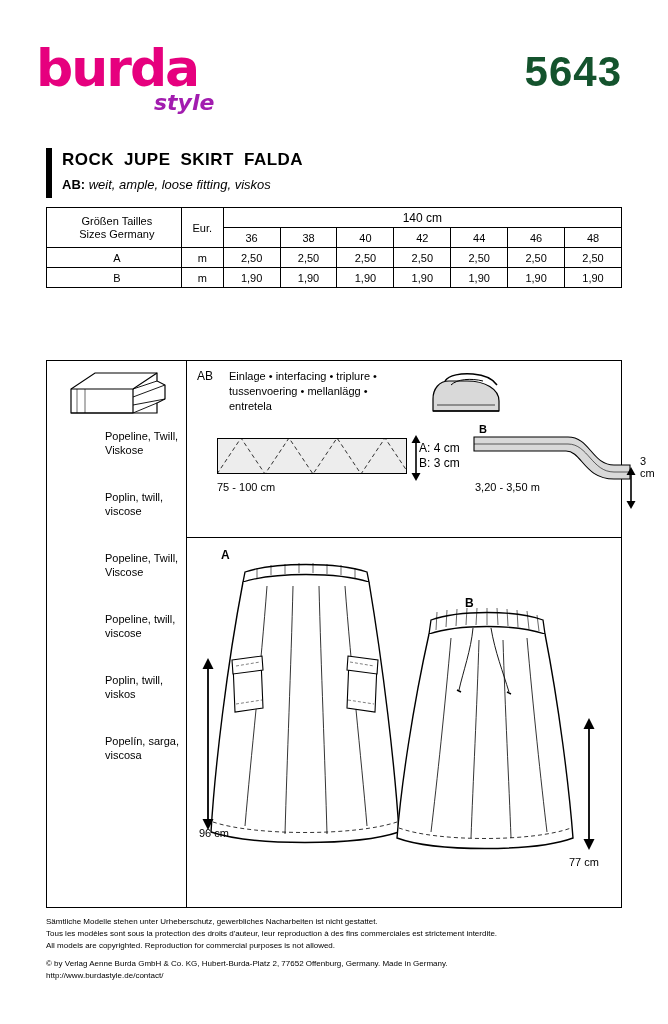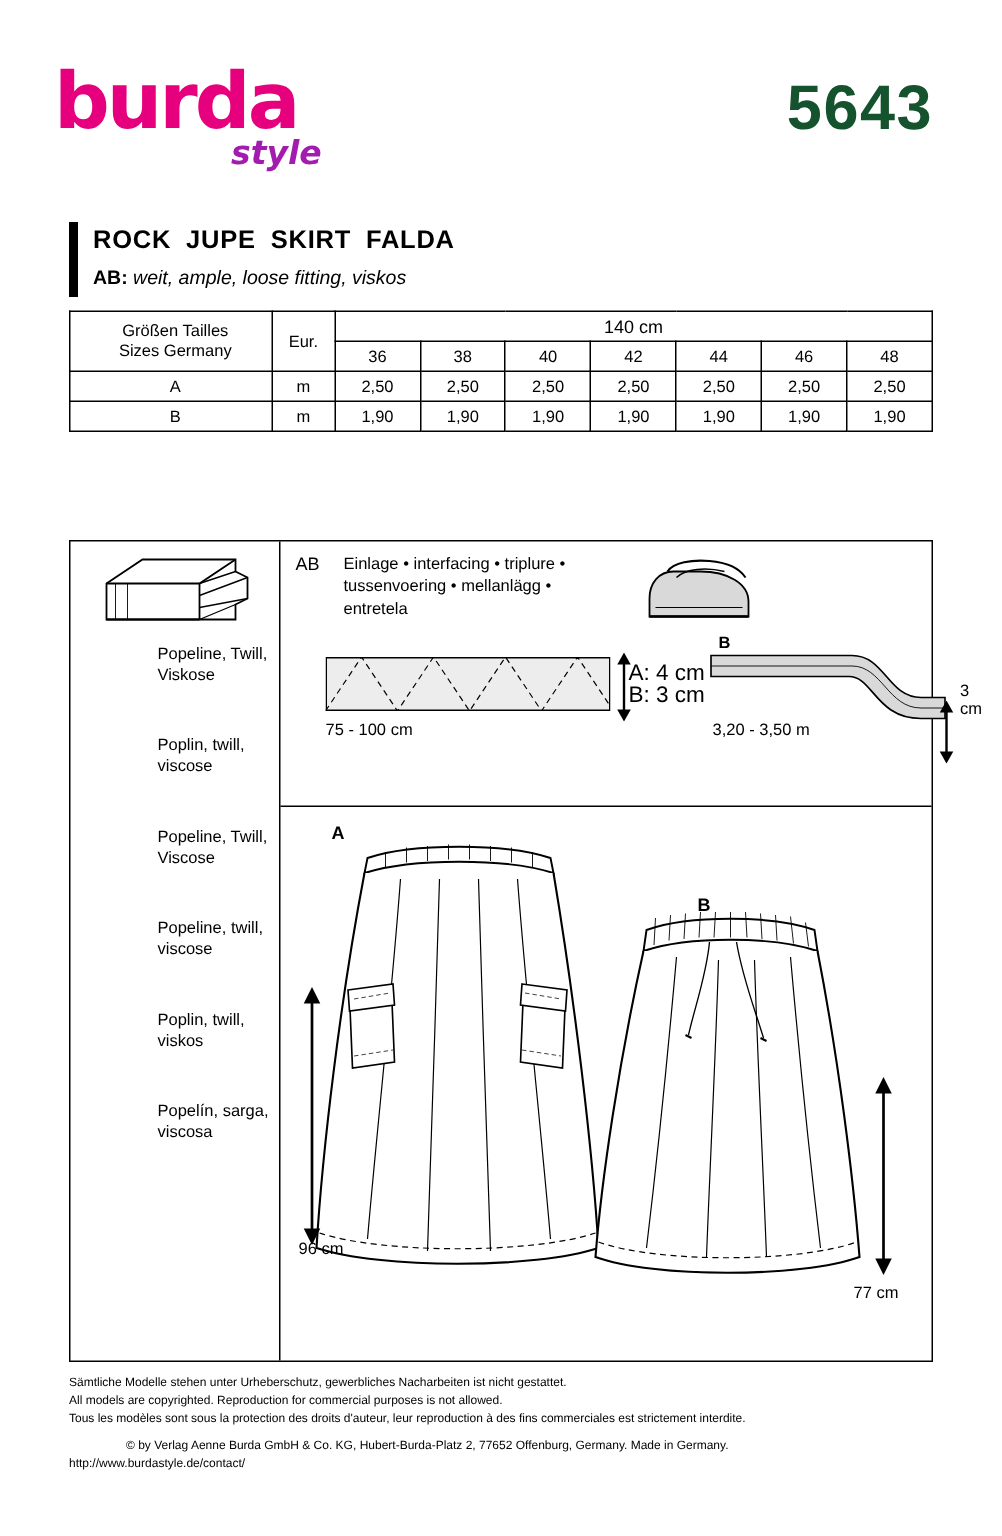--- a/index.html
+++ b/index.html
@@ -171,21 +171,21 @@
     width: 190px; height: 36px;
   }
   .strip-caption {
     position: absolute;
     left: 30px; top: 120px;
     font-size: 11px;
   }
   .ab-measure {
     position: absolute;
     left: 232px; top: 80px;
-    font-size: 15px;
+    font-size: 12px;
     line-height: 15px;
   }
   .iron {
     position: absolute;
     left: 240px; top: 10px;
     width: 80px; height: 50px;
   }
   .b-label-top {
     position: absolute;
     left: 292px; top: 62px;
@@ -239,21 +239,21 @@
 
   
   .footer {
     position: absolute;
     left: 46px; top: 916px;
     width: 580px;
     font-size: 8px;
     line-height: 12px;
     color: #000;
   }
-  .footer .sp { margin-top: 6px; margin-left: 38px; }
+  .footer .sp { margin-top: 6px; }
   svg { display: block; }
 </style>
 </head>
 <body>
 
 <div class="page">
 
   <div class="brand">
     <div class="brand-burda">burda</div>
     <div class="brand-style">style</div>
@@ -444,19 +444,19 @@
         <line x1="7" y1="6" x2="7" y2="126" stroke="#000" stroke-width="1.8"></line>
         <polygon points="7,0 1.5,11 12.5,11" fill="#000"></polygon>
         <polygon points="7,132 1.5,121 12.5,121" fill="#000"></polygon>
       </svg>
       <div class="dim-b">77 cm</div>
     </div>
   </div>
 
   <div class="footer">
     <div>Sämtliche Modelle stehen unter Urheberschutz, gewerbliches Nacharbeiten ist nicht gestattet.</div>
+    <div>Tous les modèles sont sous la protection des droits d'auteur, leur reproduction à des fins commerciales est strictement interdite.</div>
     <div>All models are copyrighted. Reproduction for commercial purposes is not allowed.</div>
-    <div>Tous les modèles sont sous la protection des droits d'auteur, leur reproduction à des fins commerciales est strictement interdite.</div>
     <div class="sp">© by Verlag Aenne Burda GmbH &amp; Co. KG, Hubert-Burda-Platz 2, 77652 Offenburg, Germany. Made in Germany.</div>
     <div>http://www.burdastyle.de/contact/</div>
   </div>
 
 </div>
 
 </body></html>

